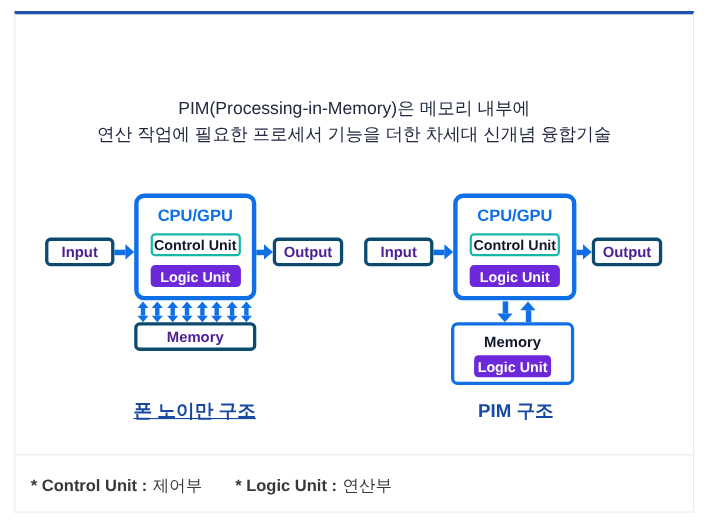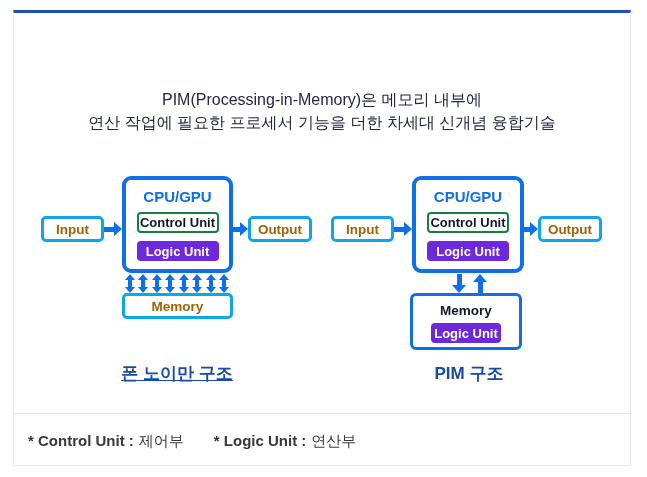--- a/index.html
+++ b/index.html
@@ -12,28 +12,28 @@
            background:#ffffff; border:1px solid #e9e9ec; border-top:3px solid #1e52ab; }
 
   .title { position:absolute; left:0; right:0; top:28px; text-align:center;
            font-size:29px; font-weight:800; color:#1a49a3; letter-spacing:0.5px; }
 
   .subtitle { position:absolute; left:0; right:0; top:75px; text-align:center;
               font-size:16px; line-height:23px; color:#212940; font-weight:500; }
   .subtitle b { font-weight:400; }
 
   
-  .box { position:absolute; background:#ffffff; border:3px solid #0ea5e9; border-radius:5px;
+  .box { position:absolute; background:#ffffff; border:3px solid #0c4a6e; border-radius:5px;
          display:flex; align-items:center; justify-content:center;
-         font-weight:700; font-size:13.5px; color:#a16207; }
+         font-weight:700; font-size:13.5px; color:#4c1d95; }
 
   .cpu { position:absolute; background:#ffffff; border:4px solid #0f6fe6; border-radius:9px;
          display:flex; flex-direction:column; align-items:center; }
   .cpu-title { font-size:15px; font-weight:800; color:#0f6fe6; margin:8px 0 7px; }
-  .control { width:82px; height:21px; border:2px solid #15803d; border-radius:4px;
+  .control { width:82px; height:21px; border:2px solid #14b8a6; border-radius:4px;
              background:#fff; display:flex; align-items:center; justify-content:center;
              font-size:13px; font-weight:700; color:#0f1628; }
   .logic { width:82px; height:20px; background:#6d28d9; border-radius:4px; margin-top:8px;
            display:flex; align-items:center; justify-content:center;
            font-size:13px; font-weight:700; color:#ffffff; }
 
   
   .h-arrow { position:absolute; height:14px; display:flex; align-items:center; }
   .h-arrow .shaft { height:5px; background:#0f6fe6; flex:1; }
   .h-arrow .head { width:0; height:0; border-top:7px solid transparent;

